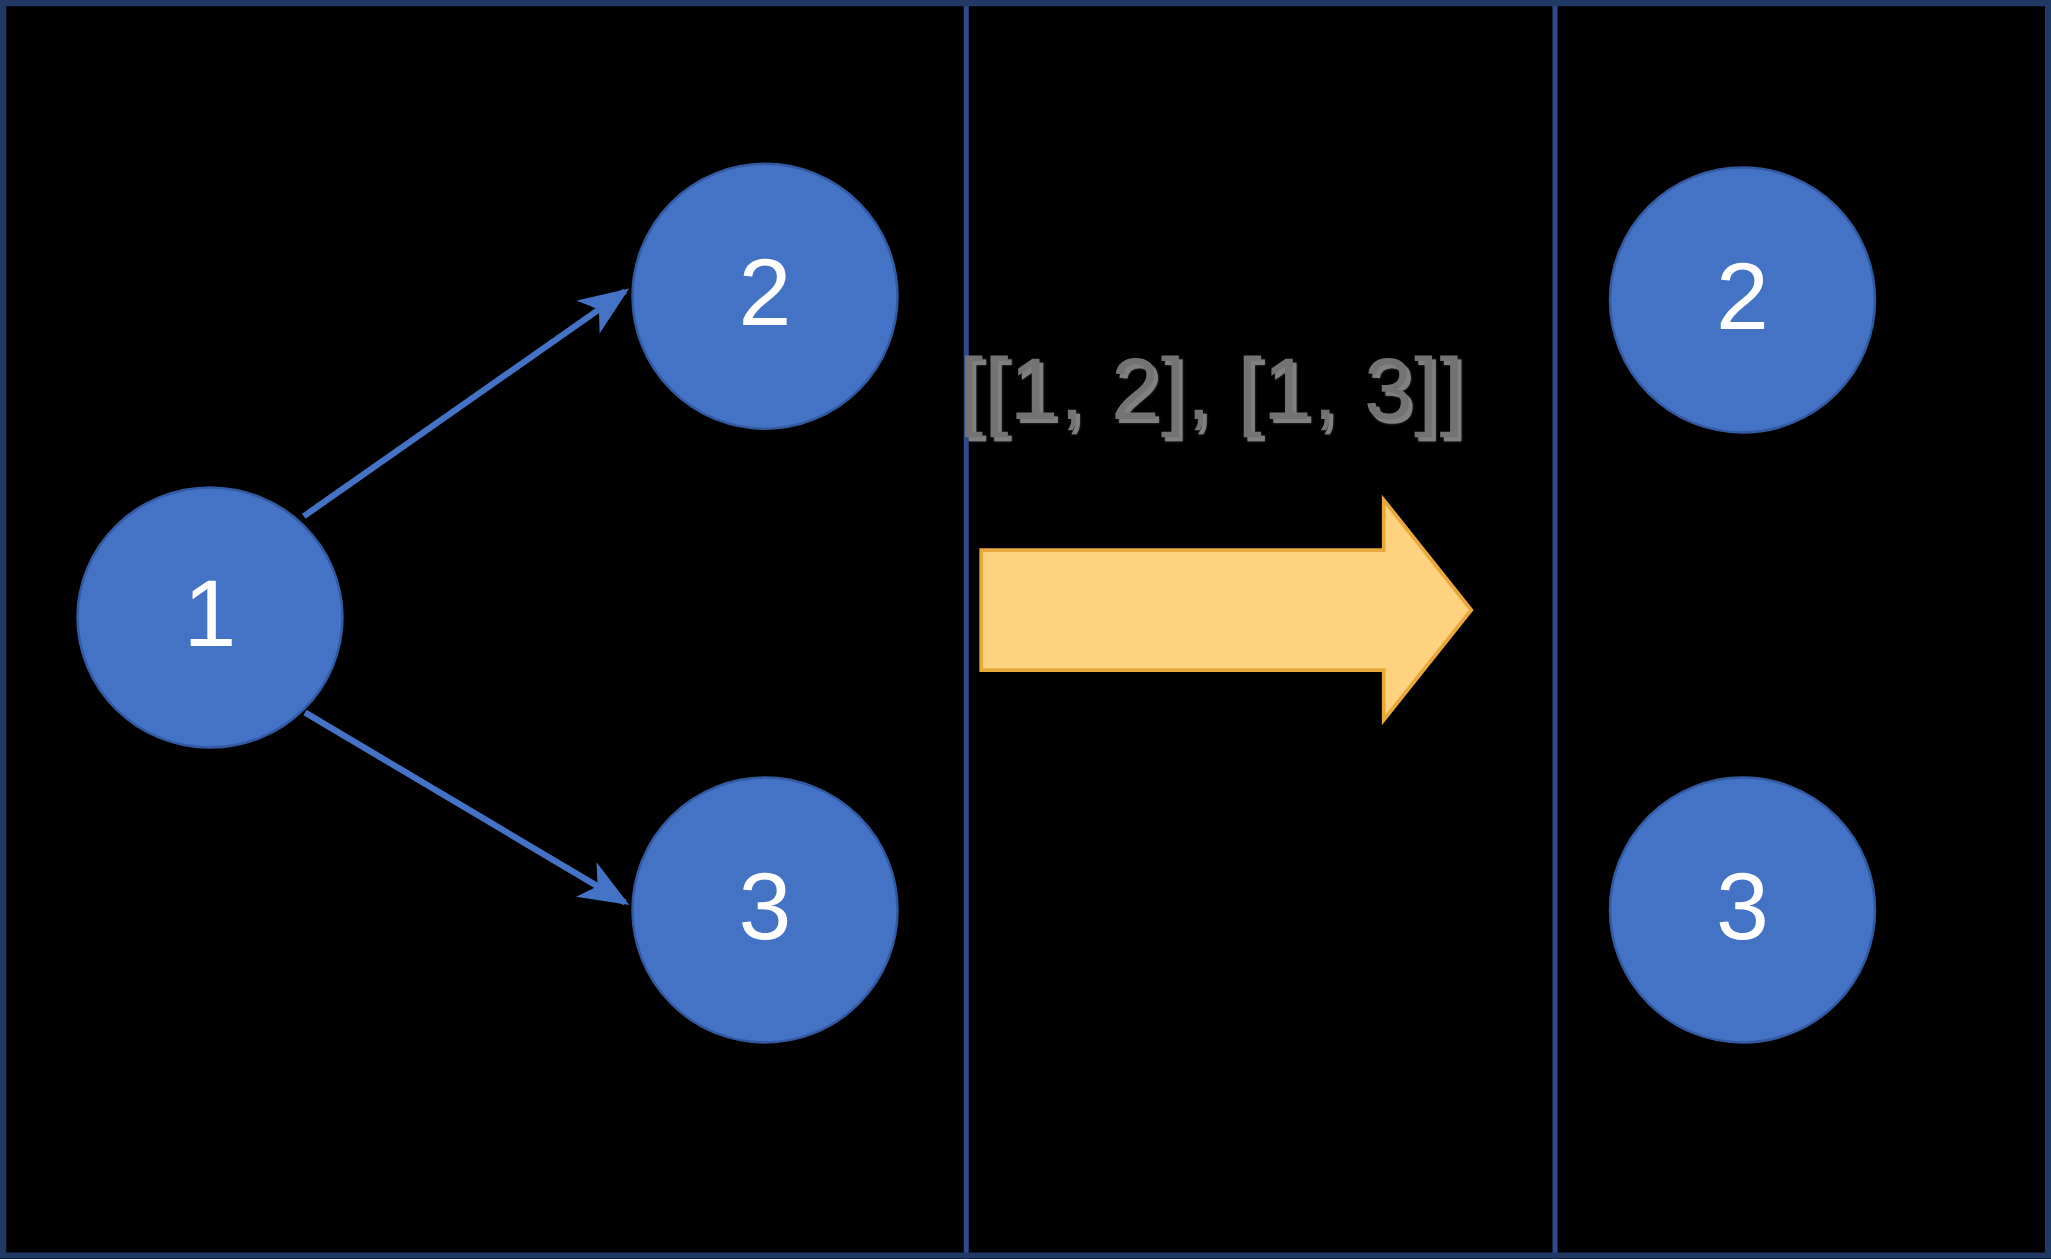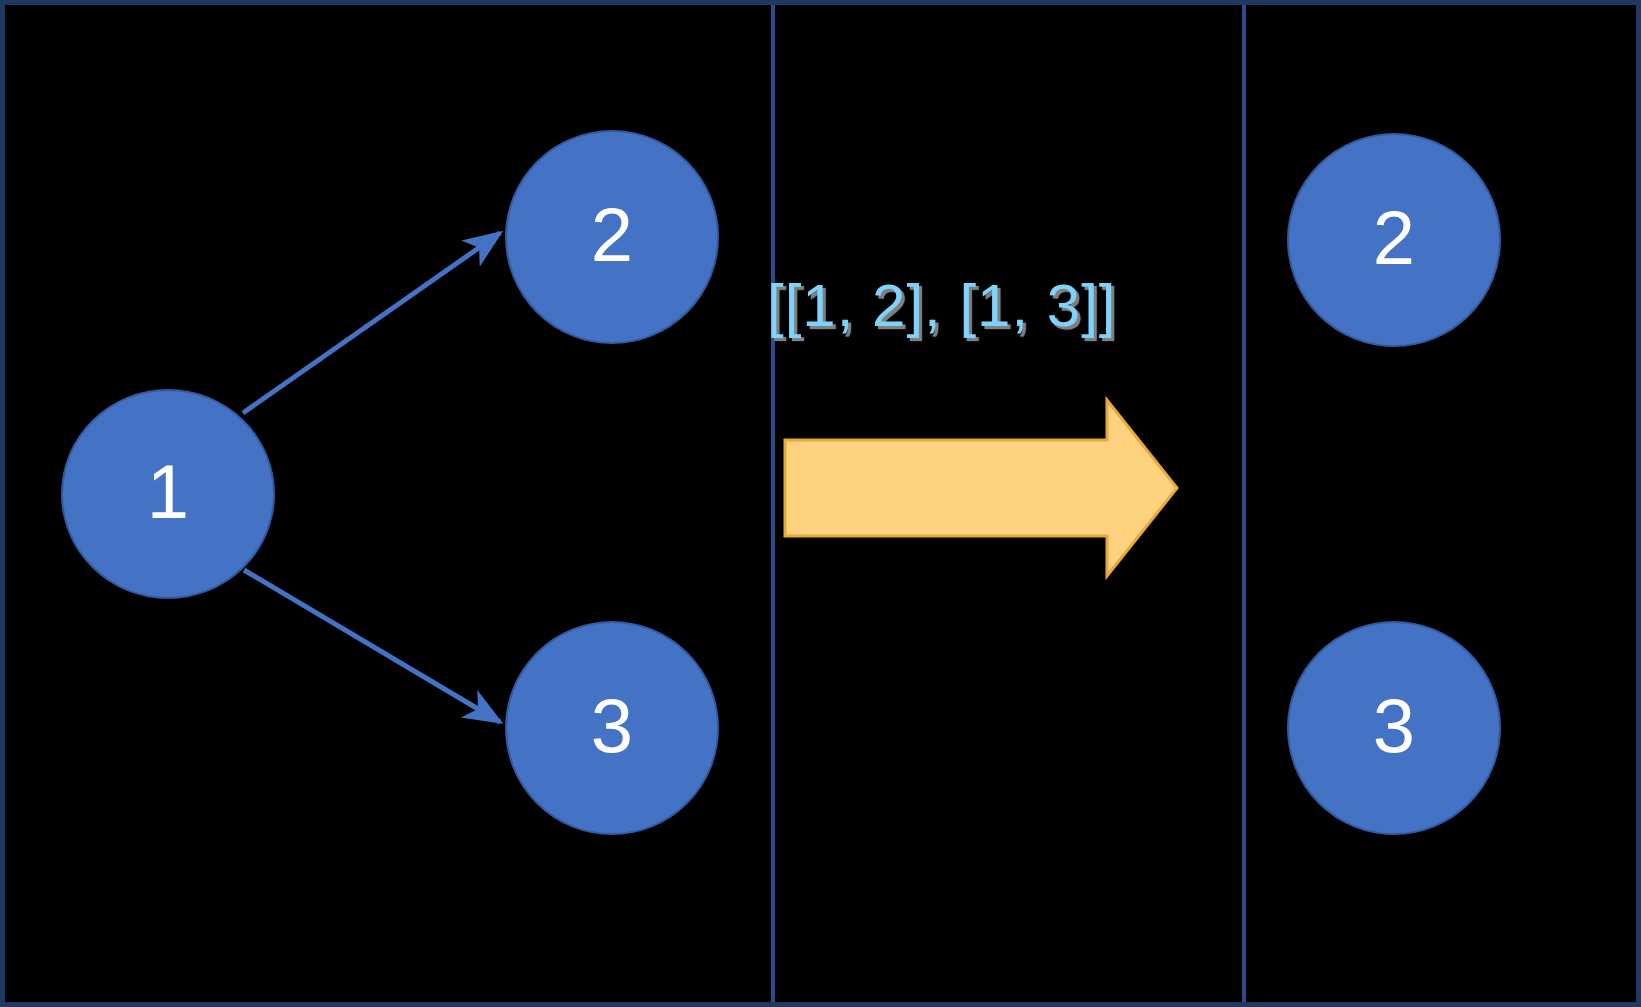--- a/index.html
+++ b/index.html
@@ -78,23 +78,23 @@
     left: 0; top: 0;
     width: 771px; height: 1007px;
     overflow: visible;
   }
 
   #transform-label {
     position: absolute;
     left: -8px;
     top: 271px;
     width: 480px;
-    font-size: 60px;
+    font-size: 70px;
     font-family: "Liberation Sans", sans-serif;
-    color: #7dd3fc;
+    color: #737373;
     white-space: nowrap;
     letter-spacing: 1px;
     text-shadow:
        3px 3px 0px #808080,
        3px 3px 2px rgba(90,90,90,0.9);
     user-select: none;
   }
 
   svg#big-arrow {
     position: absolute;

